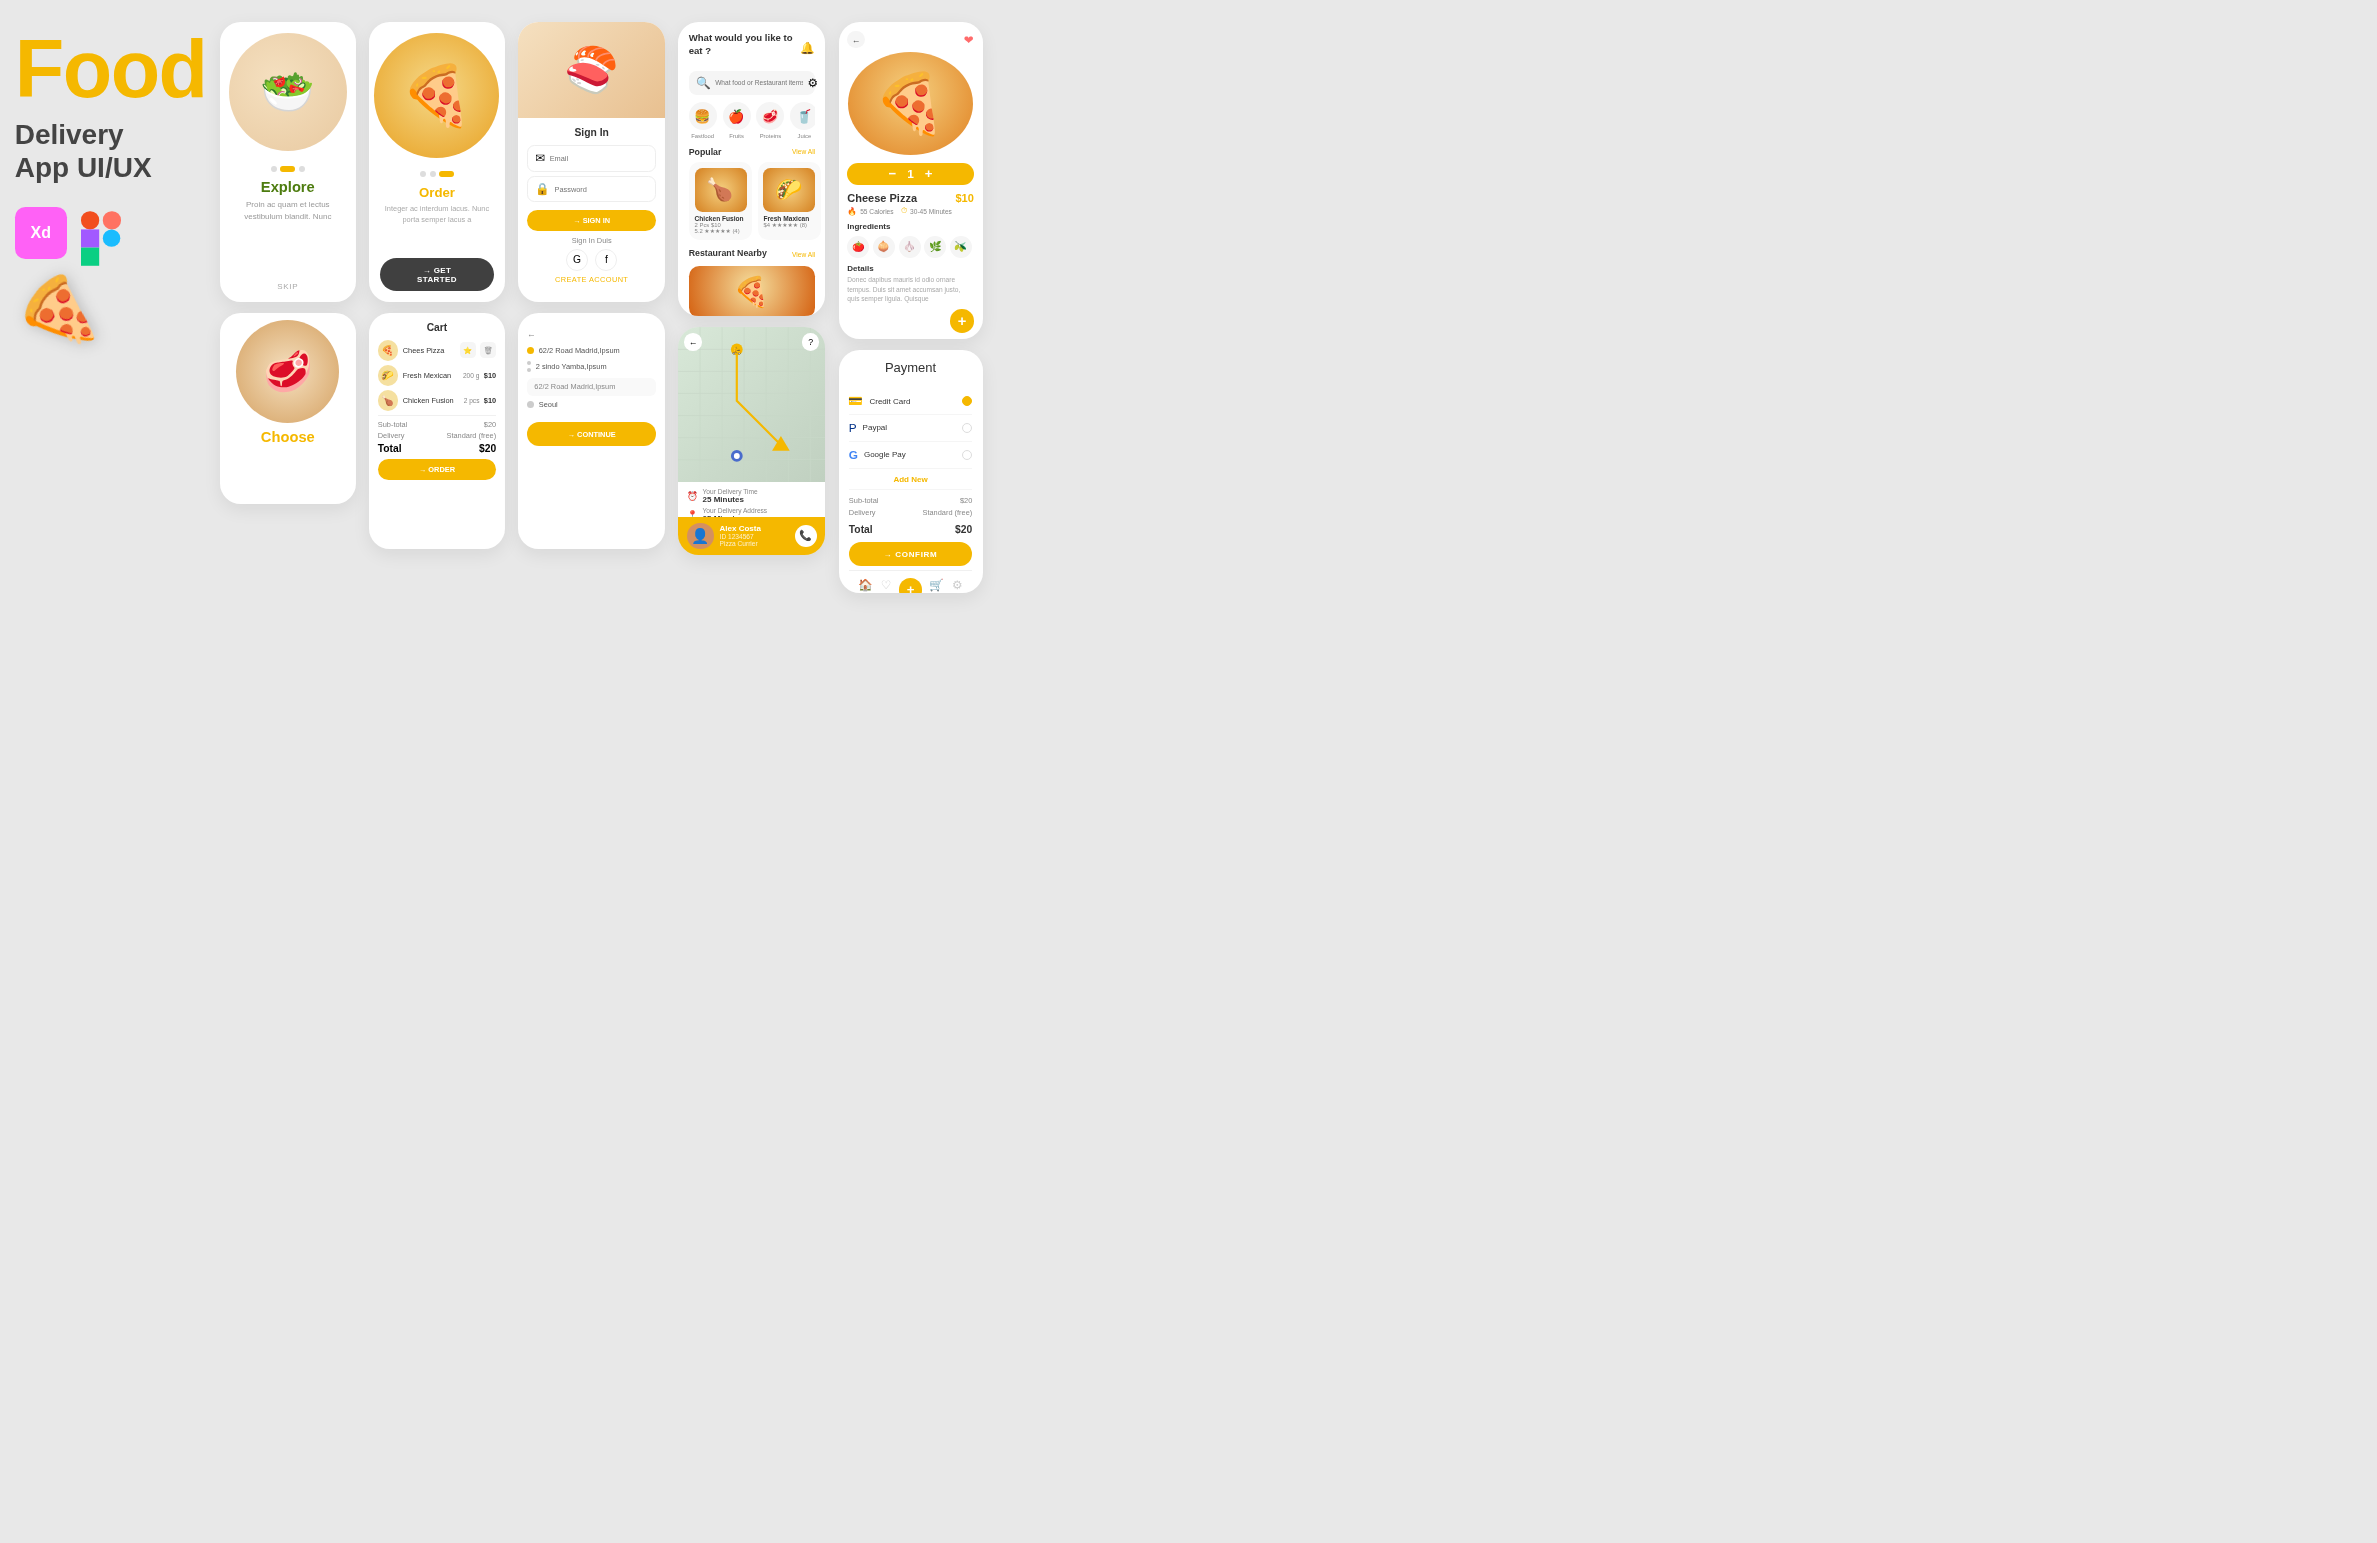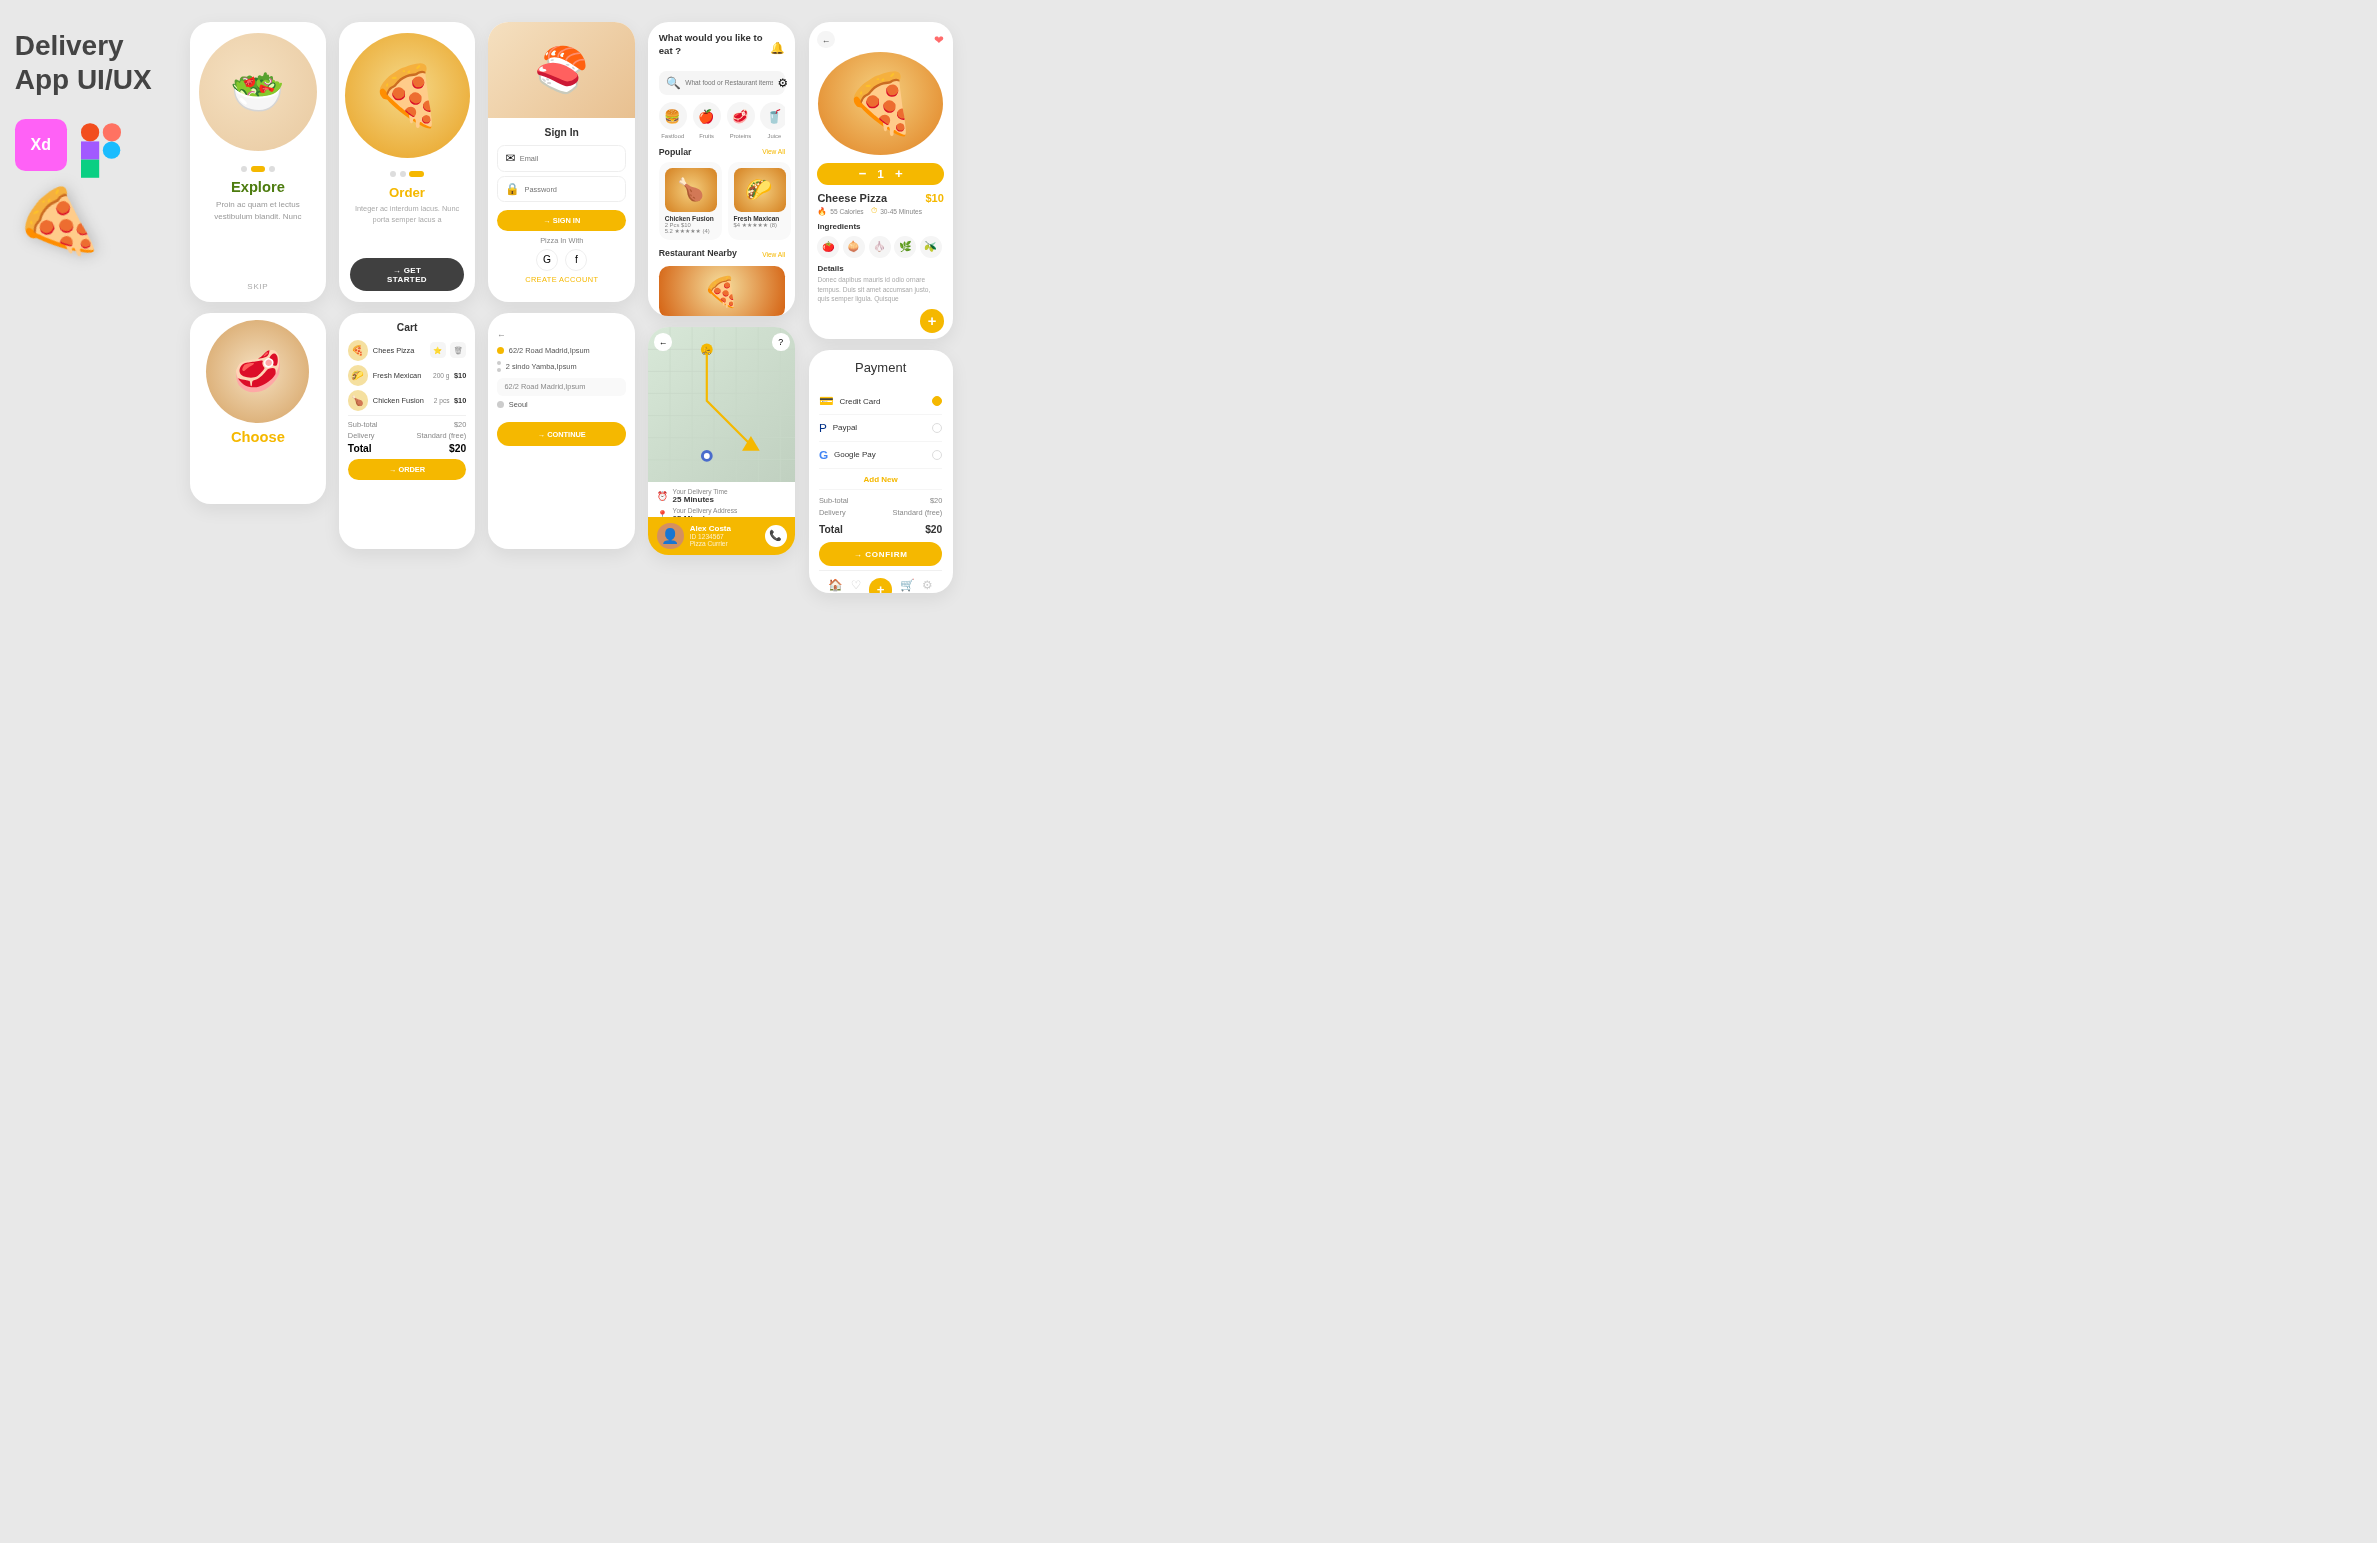--- a/index.html
+++ b/index.html
@@ -1058,20 +1058,21 @@
       border-radius: 50%;
       background: #ccc;
     }
   </style>
 </head>
 <body>
 
 <div class="main-container">
 
   <div class="left-section">
+    <h1 class="food-title">Food</h1>
     <div class="subtitle">
       <span>Delivery</span><br>
       <span>App UI/UX</span>
     </div>
     <div class="logos-row">
       <div class="xd-logo">Xd</div>
       <div class="figma-logo">
         <svg width="40" height="55" viewBox="0 0 55 75">
           <rect x="0" y="0" width="25" height="25" rx="12" fill="#F24E1E"></rect>
           <rect x="30" y="0" width="25" height="25" rx="12" fill="#FF7262"></rect>
@@ -1167,21 +1168,21 @@
         <div class="signin-title">Sign In</div>
         <div class="signin-input">
           <span>✉</span>
           <input type="text" placeholder="Email" style="">
         </div>
         <div class="signin-input">
           <span>🔒</span>
           <input type="password" placeholder="Password" style="">
         </div>
         <button class="signin-btn">→ SIGN IN</button>
-        <div class="signin-with">Pizza In With</div>
+        <div class="signin-with">Sign In Duis</div>
         <div class="social-btns">
           <div class="social-btn">G</div>
           <div class="social-btn">f</div>
         </div>
         <div class="create-account">CREATE ACCOUNT</div>
       </div>
     </div>
 
     <div class="delivery-card phone-card">
       <div style="padding-top:4.4px; margin-bottom:5.9px;">

